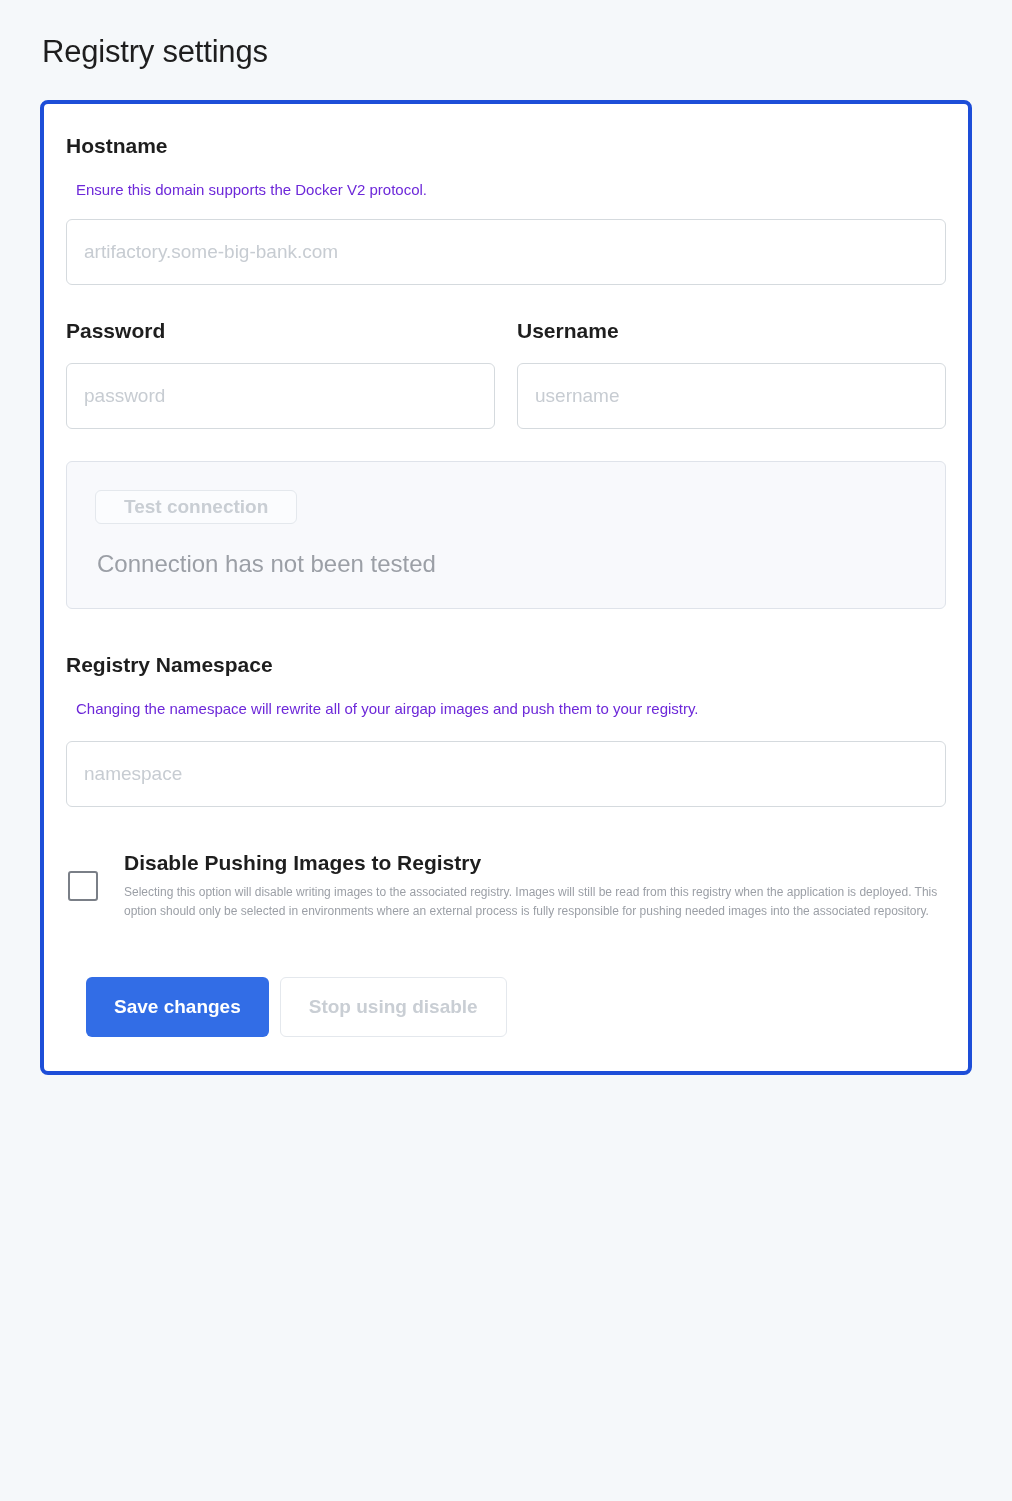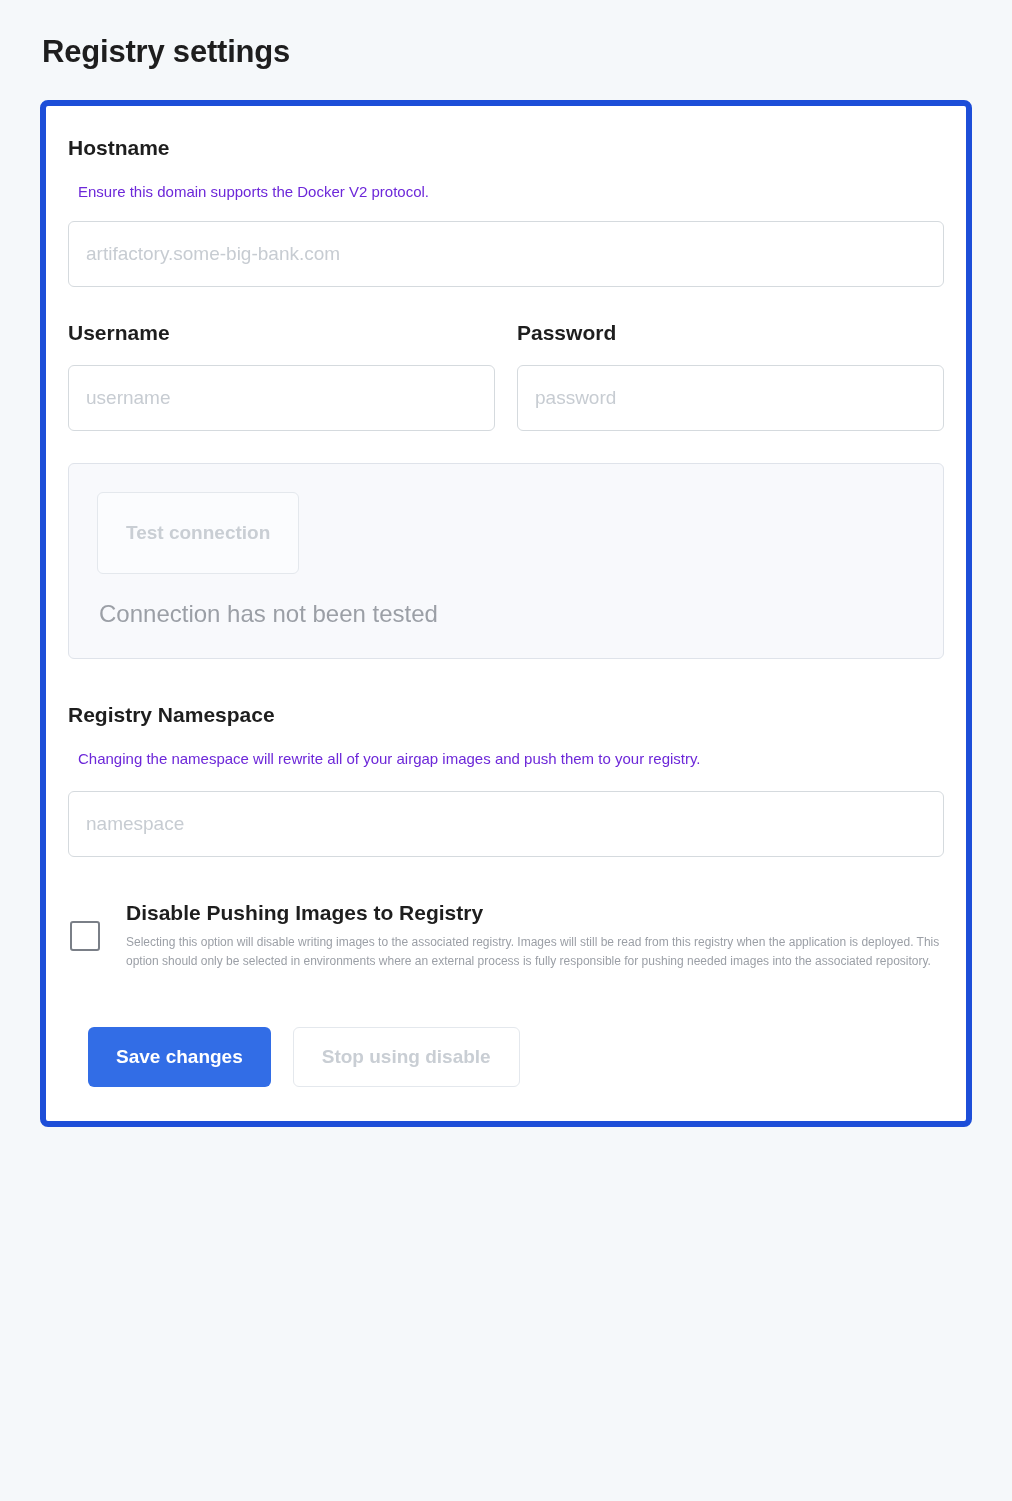--- a/index.html
+++ b/index.html
@@ -17,28 +17,28 @@
   }
   .page {
     box-sizing: border-box;
     width: 1012px;
     height: 1501px;
     padding: 34px 40px 0 40px;
     background: #f5f8fa;
   }
   .page-title {
     font-size: 31px;
-    font-weight: bold;
+    font-weight: normal;
     color: #1e1e1e;
     letter-spacing: -0.2px;
     margin: 0 0 30px 2px;
   }
   .card {
     background: #ffffff;
-    border: 6px solid #1d4ed8;
+    border: 4px solid #1d4ed8;
     border-radius: 8px;
     box-sizing: border-box;
     width: 932px;
     padding: 30px 22px 34px 22px;
   }
   .section-title {
     font-size: 21px;
     font-weight: bold;
     color: #1e1e1e;
     margin: 0 0 20px 0;
@@ -91,21 +91,21 @@
   }
   .test-btn {
     display: inline-block;
     font-family: "Liberation Sans", sans-serif;
     font-size: 19px;
     font-weight: bold;
     color: #c9ced4;
     background: #fbfcfe;
     border: 1px solid #e4e8ed;
     border-radius: 6px;
-    padding: 29px 28px;
+    padding: 5px 28px;
     cursor: default;
   }
   .test-status {
     font-size: 24px;
     color: #9b9fa6;
     margin: 26px 0 0 2px;
   }
   .namespace-block {
     margin-top: 44px;
   }
@@ -141,21 +141,21 @@
   .checkbox-desc {
     font-size: 12px;
     color: #9b9fa6;
     line-height: 1.62;
     margin: 0;
     max-width: 835px;
   }
   .actions {
     display: flex;
     align-items: center;
-    gap: 22px;
+    gap: 11px;
     margin-top: 56px;
     padding-left: 20px;
   }
   .btn-primary {
     font-family: "Liberation Sans", sans-serif;
     font-size: 19px;
     font-weight: bold;
     color: #ffffff;
     background: #326de6;
     border: none;
@@ -183,26 +183,26 @@
   <h1 class="page-title">Registry settings</h1>
 
   <div class="card">
 
     <h2 class="section-title">Hostname</h2>
     <p class="help-text">Ensure this domain supports the Docker V2 protocol.</p>
     <input class="text-field" type="text" placeholder="artifactory.some-big-bank.com" style="">
 
     <div class="field-row">
       <div class="field-col">
+        <div class="field-label">Password</div>
+        <input class="text-field" type="password" placeholder="password" style="">
+      </div>
+      <div class="field-col">
         <div class="field-label">Username</div>
         <input class="text-field" type="text" placeholder="username" style="">
-      </div>
-      <div class="field-col">
-        <div class="field-label">Password</div>
-        <input class="text-field" type="password" placeholder="password" style="">
       </div>
     </div>
 
     <div class="test-box">
       <button class="test-btn">Test connection</button>
       <div class="test-status">Connection has not been tested</div>
     </div>
 
     <div class="namespace-block">
       <h2 class="section-title">Registry Namespace</h2>

